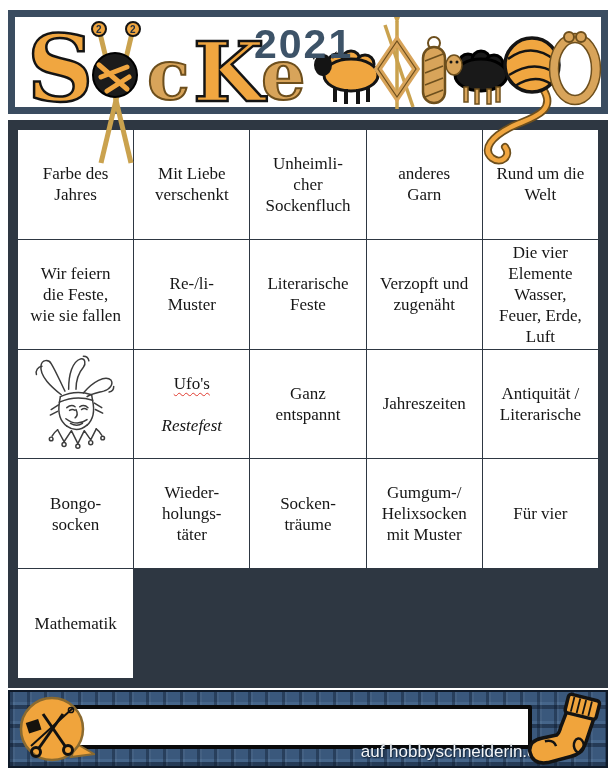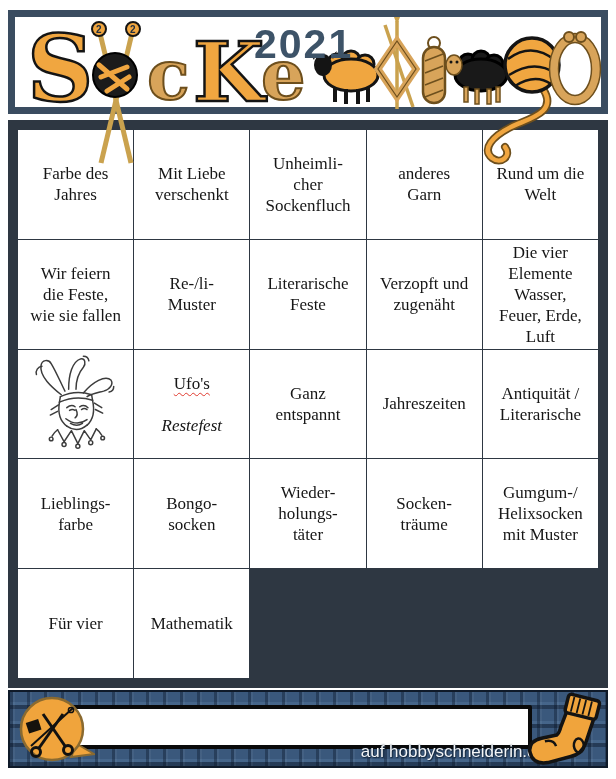--- a/index.html
+++ b/index.html
@@ -241,24 +241,20 @@
     </div>
 
   <div class="cell">
       <span class="ct">Jahreszeiten</span>
     </div>
   <div class="cell">
       <span class="ct">Antiquität /
 Literarische</span>
     </div>
   <div class="cell">
-      <span class="ct">Lieblings-
-farbe</span>
-    </div>
-  <div class="cell">
       <span class="ct">Bongo-
 socken</span>
     </div>
 
   <div class="cell">
       <span class="ct">Wieder-
 holungs-
 täter</span>
     </div>
   <div class="cell">

